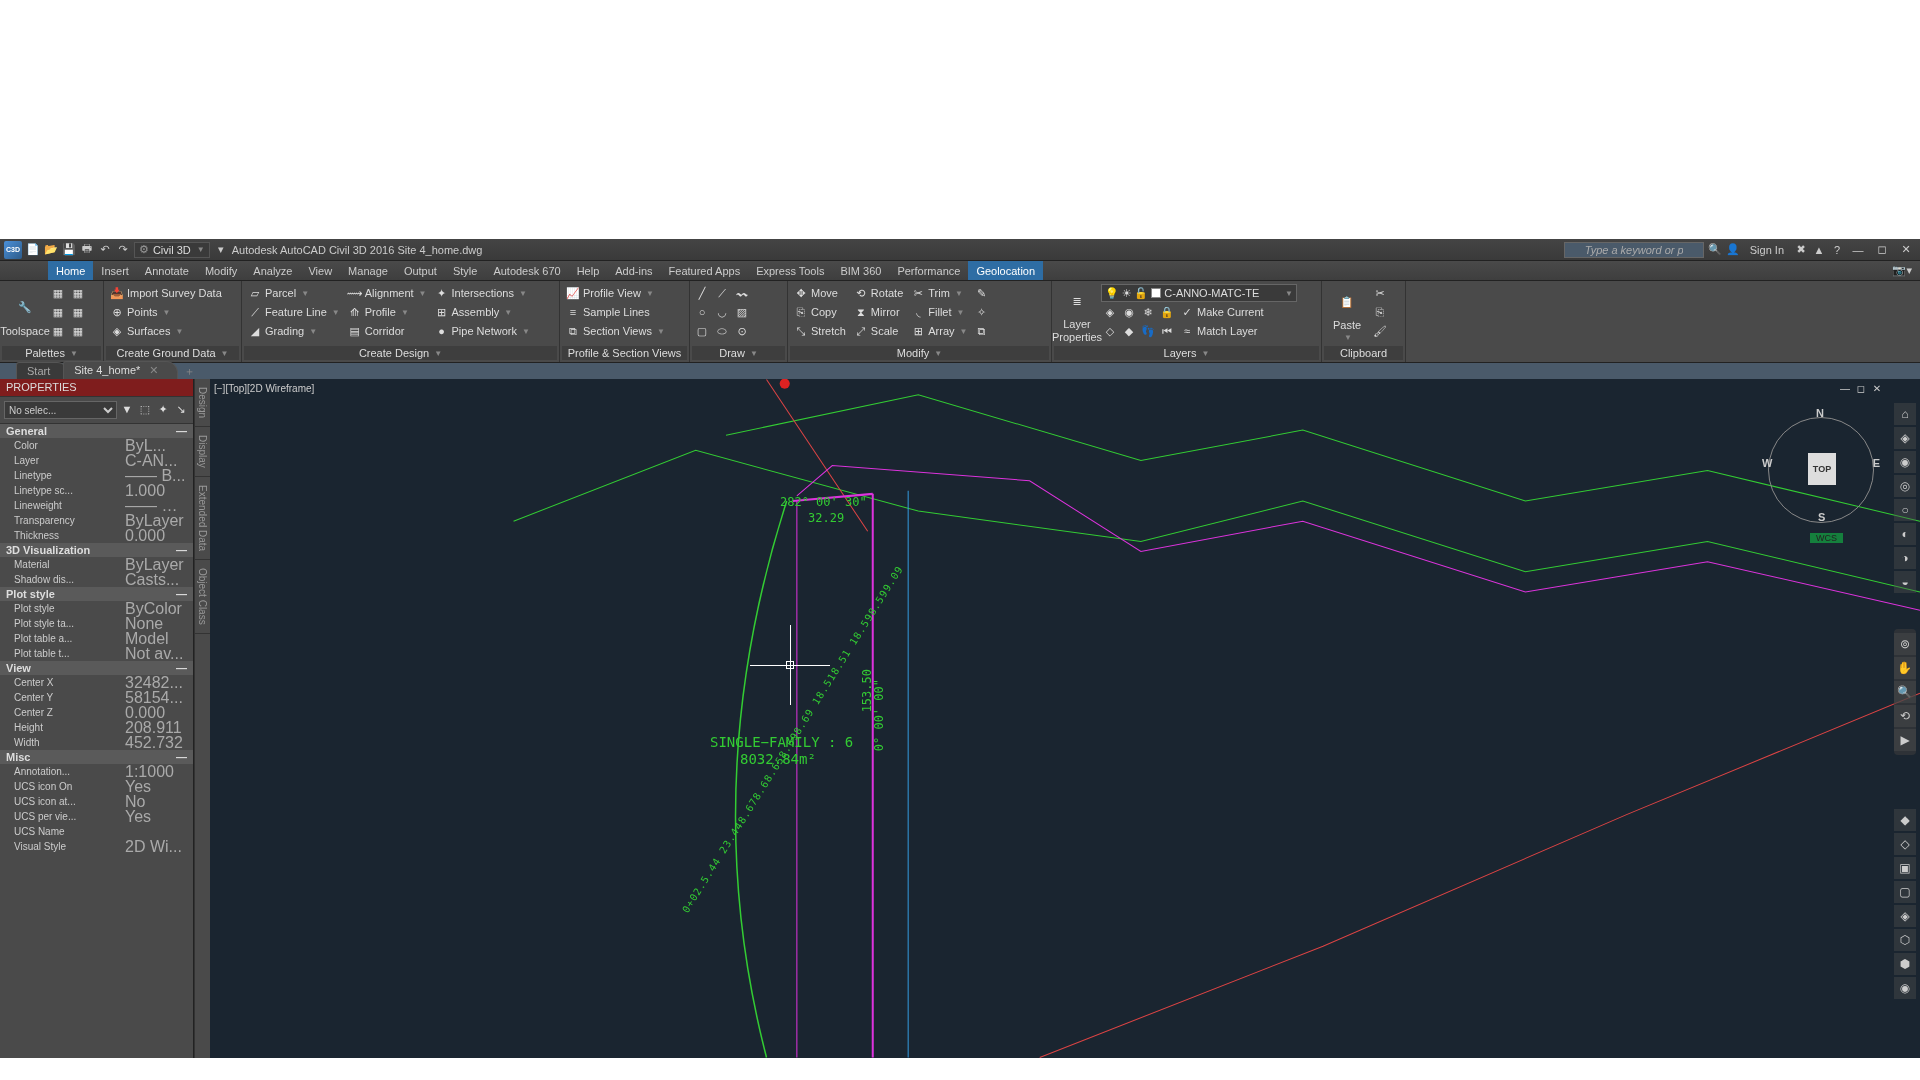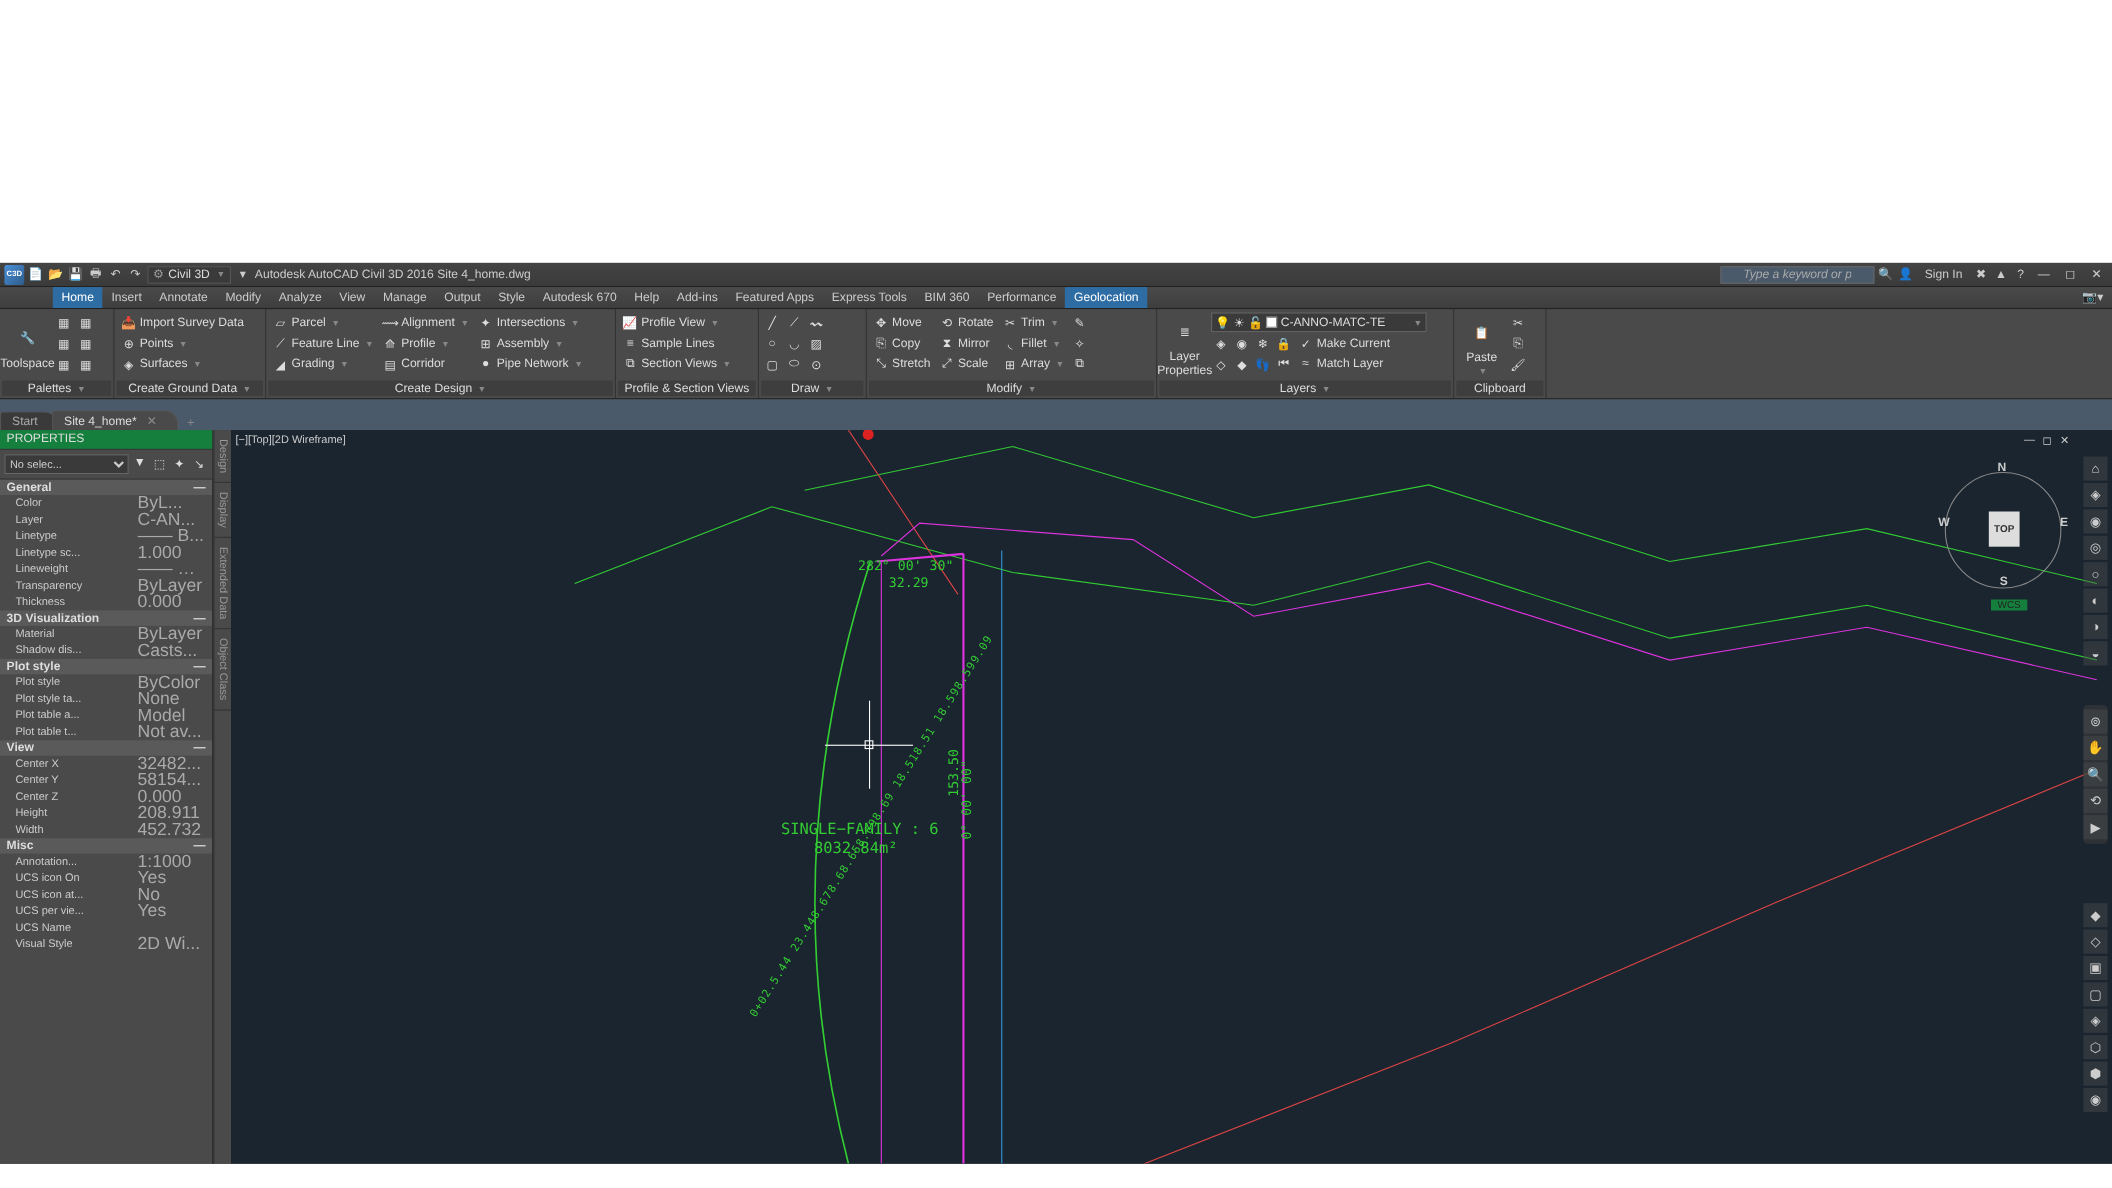--- a/index.html
+++ b/index.html
@@ -31,29 +31,29 @@
 .ribtitle{height:14px;background:#3e3e3e;text-align:center;color:#bbb;font-size:10px;display:flex;align-items:center;justify-content:center;gap:3px}
 .ribcol{display:flex;flex-direction:column;gap:1px}
 .ribbtn{display:flex;align-items:center;gap:3px;padding:1px 3px;cursor:pointer;white-space:nowrap;height:18px}
 .ribbtn .ic{width:14px;height:14px;display:inline-flex;align-items:center;justify-content:center}
 .rib-big{width:44px;display:flex;flex-direction:column;align-items:center;justify-content:center;gap:2px;cursor:pointer;padding:2px}
 .rib-big .bigic{width:30px;height:30px;display:flex;align-items:center;justify-content:center}
 .dd{color:#888;font-size:8px;margin-left:2px}
 .ribsmicon{width:18px;height:18px;display:flex;align-items:center;justify-content:center;cursor:pointer}
 
 
-.doctabs{height:28px;background:#4a5a6a;display:flex;align-items:end;gap:0}
+.doctabs{height:16px;background:#4a5a6a;display:flex;align-items:end;padding-left:16px;gap:0}
 .doctab{background:#3a3a3a;padding:2px 18px 2px 10px;border-radius:3px 12px 0 0;color:#aaa;cursor:pointer;position:relative;margin-right:-6px;border:1px solid #555;border-bottom:none}
 .doctab.active{background:#4a4a4a;color:#ddd;z-index:2}
 .doctab-add{width:20px;height:16px;display:flex;align-items:center;justify-content:center;color:#888;cursor:pointer;margin-left:8px}
 
 
 .main{flex:1;display:flex;overflow:hidden}
 .proppanel{width:194px;background:#4a4a4a;display:flex;flex-direction:column;border-right:1px solid #222}
-.proptitle{height:18px;background:#15803d;padding:2px 6px;color:#ddd;border-bottom:1px solid #333}
+.proptitle{height:18px;background:#7f1d1d;padding:2px 6px;color:#ddd;border-bottom:1px solid #333}
 .propsel{display:flex;gap:2px;padding:4px;background:#4a4a4a;border-bottom:1px solid #333}
 .propsel select{flex:1;background:#3a3a3a;border:1px solid #666;color:#ccc;height:18px;font-size:10px}
 .propsel .pic{width:16px;height:16px;display:flex;align-items:center;justify-content:center;cursor:pointer}
 .propgrid{flex:1;overflow:auto}
 .propcat{background:#5a5a5a;padding:1px 6px;color:#eee;display:flex;justify-content:space-between;cursor:pointer;font-weight:bold}
 .proprow{display:flex;padding:0px 6px 0px 14px;height:15px;align-items:center}
 .proprow .pk{flex:1;color:#ccc;overflow:hidden;text-overflow:ellipsis;white-space:nowrap;font-size:10px}
 .proprow .pv{width:62px;color:#aaa;overflow:hidden;text-overflow:ellipsis;white-space:nowrap;font-size:16px}
 .sidetabs{width:16px;background:#4a4a4a;display:flex;flex-direction:column;border-left:1px solid #333}
 .sidetab{writing-mode:vertical-rl;padding:8px 2px;color:#999;cursor:pointer;font-size:10px;border-bottom:1px solid #333}

